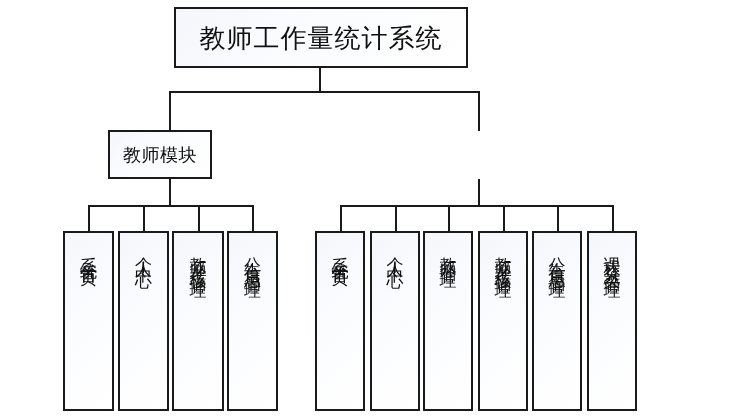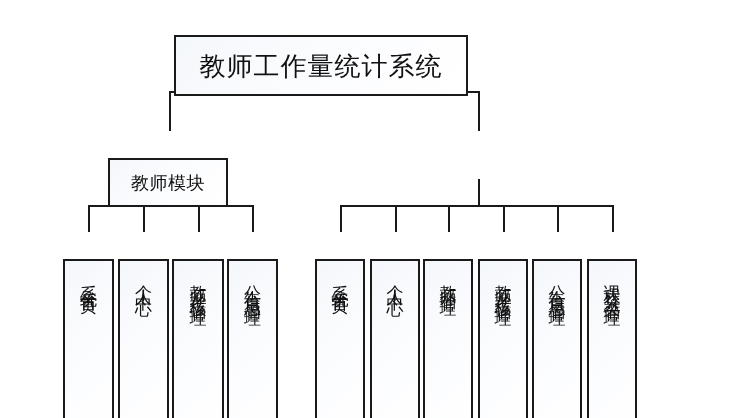--- a/index.html
+++ b/index.html
@@ -17,21 +17,20 @@
   }
   .node {
     position: absolute;
     box-sizing: border-box;
     border: 2px solid #1a1a1a;
     background: linear-gradient(135deg, #f4f7fb 0%, #fbfcfe 45%, #ffffff 100%);
     display: flex;
     align-items: center;
     justify-content: center;
     color: #111111;
-    margin-top: 28px;
   }
   .node-label {
     display: block;
     text-align: center;
     line-height: 1.0;
     color: #111111;
   }
 
   
   .root {
@@ -47,21 +46,21 @@
 
   
   .module {
     top: 130px;
     height: 49px;
   }
   .module .node-label {
     font-size: 18px;
     letter-spacing: 0.5px;
   }
-  .module-teacher { left: 108px; width: 120px; }
+  .module-teacher { left: 108px; width: 104px; }
   .module-admin   { left: 403px; width: 152px; }
 
   
   .leaf {
     top: 231px;
     height: 180px;
     padding-top: 10px;
     align-items: flex-start;
   }
   .leaf .node-label {

